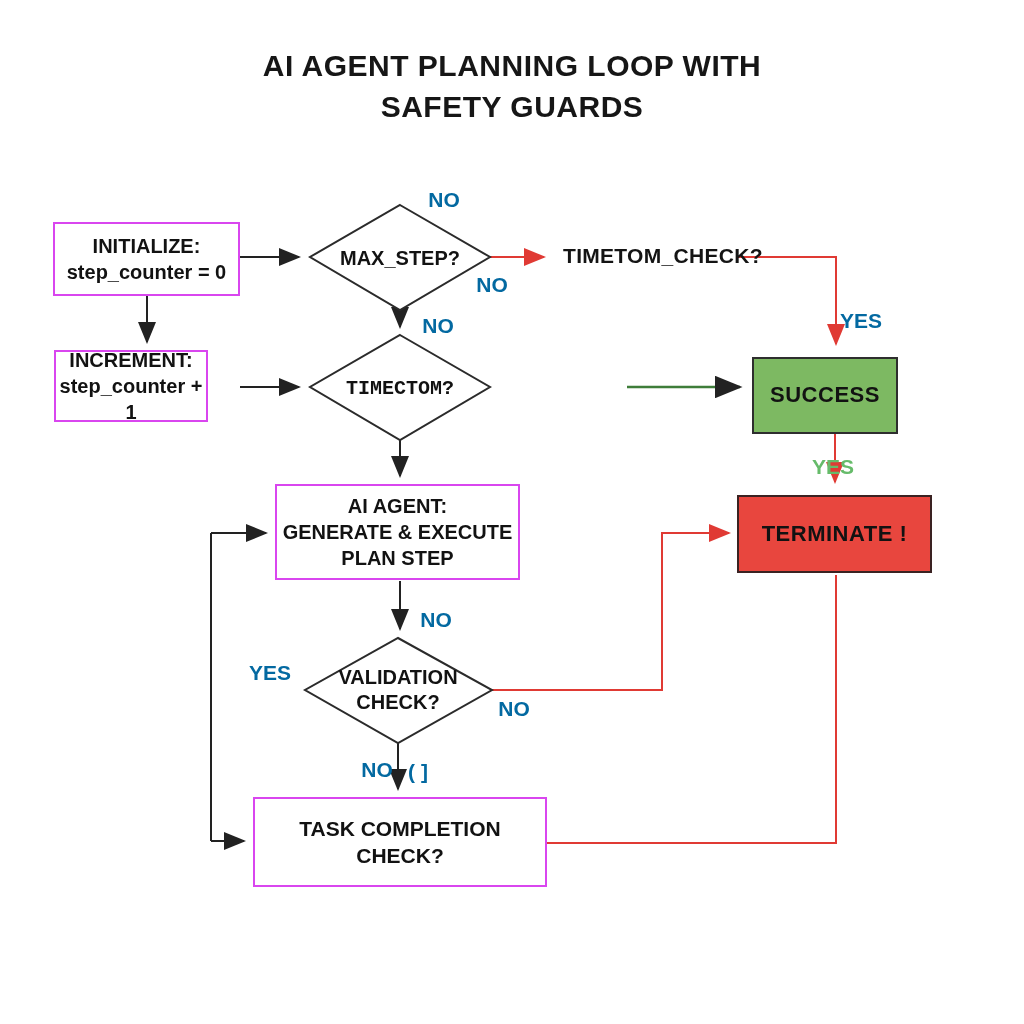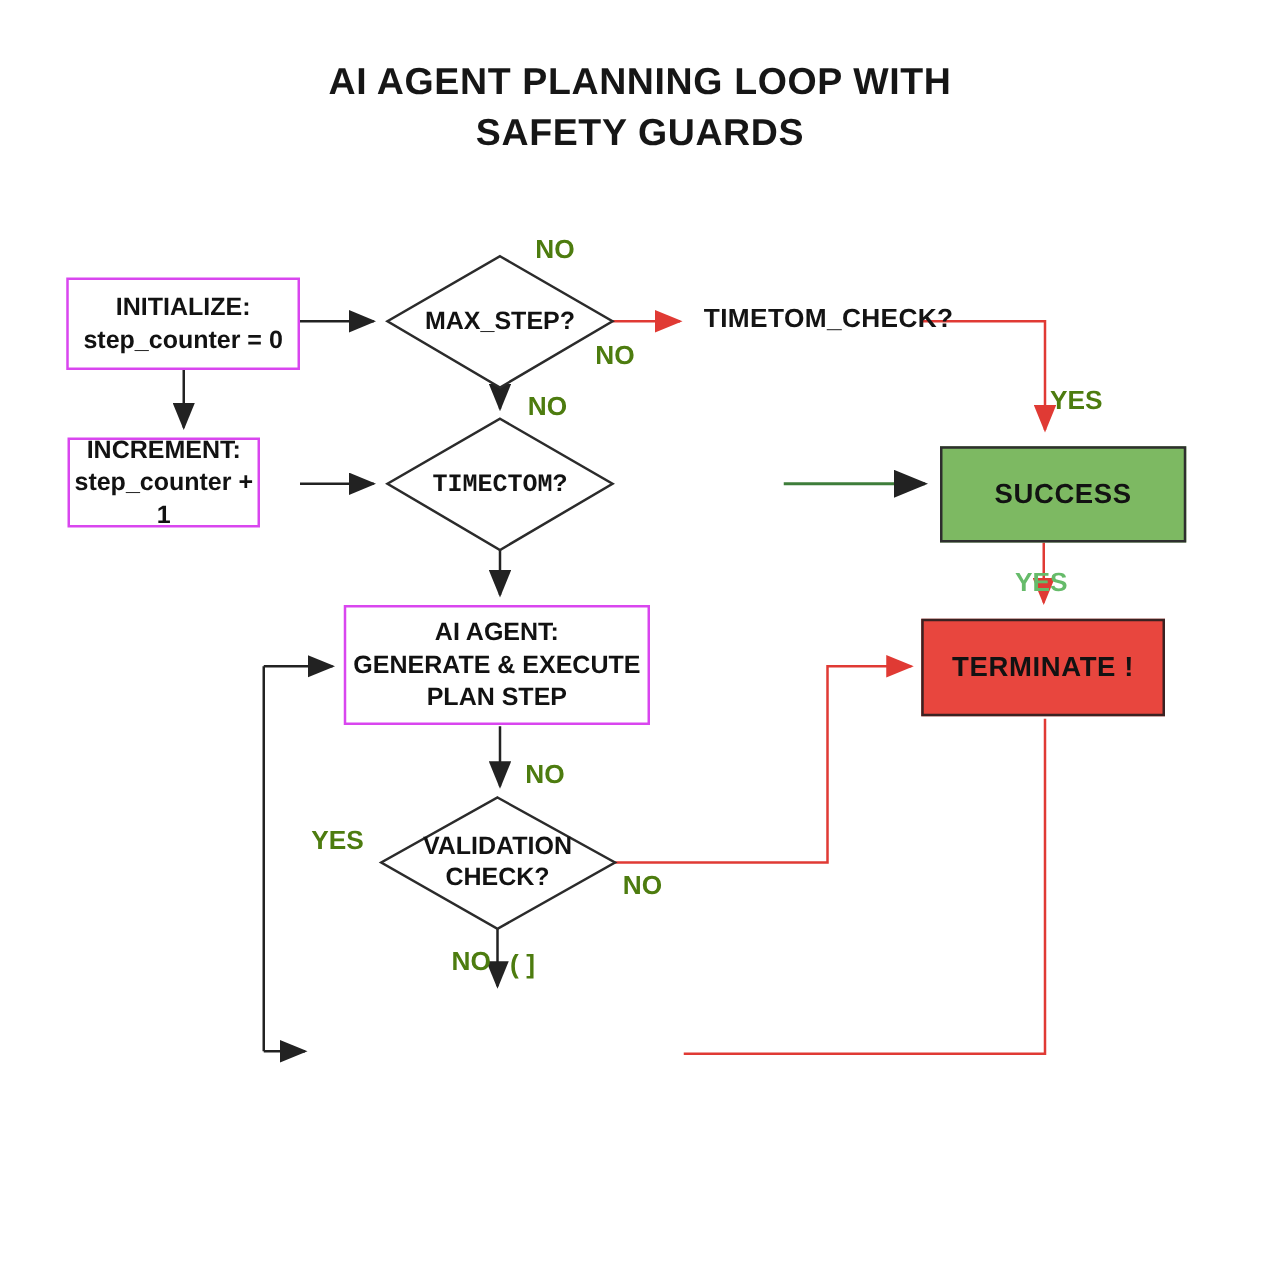--- a/index.html
+++ b/index.html
@@ -21,21 +21,21 @@
     line-height:1.3;white-space:pre-line;
   }
   .box.green{background:#7db962;border-color:#2e2e2e;}
   .box.red{background:#e8463e;border-color:#3a2222;}
   .dlabel{
     position:absolute;transform:translate(-50%,-50%);text-align:center;
     font-weight:bold;color:#121212;font-size:20px;line-height:1.25;white-space:pre-line;
   }
   .elabel{
     position:absolute;transform:translate(-50%,-50%);
-    font-weight:bold;font-size:21px;color:#4d7c0f;white-space:pre;
+    font-weight:bold;font-size:21px;color:#0369a1;white-space:pre;
   }
   .elabel.green{color:#66bb6a;}
   .inline-label{
     position:absolute;transform:translate(0,-52%);
     font-weight:bold;font-size:21px;color:#141414;letter-spacing:.3px;
   }
 </style>
 </head>
 <body>
 
@@ -76,25 +76,26 @@
     <polygon points="398,638 492,690 398,743 305,690" fill="#ffffff" stroke="#2b2b2b" stroke-width="2"></polygon>
   </svg>
 
   <div class="title">AI AGENT PLANNING LOOP WITH
 SAFETY GUARDS</div>
 
   <div class="box" style="left:53px;top:222px;width:187px;height:74px;">INITIALIZE:
 step_counter = 0</div>
   <div class="box" style="left:54px;top:350px;width:154px;height:72px;">INCREMENT:
 step_counter + 1</div>
-  <div class="box green" style="left:752px;top:357px;width:197px;height:77px;font-size:22px;letter-spacing:.5px;">SUCCESS</div>
+  <div class="box green" style="left:752px;top:357px;width:146px;height:77px;font-size:22px;letter-spacing:.5px;">SUCCESS</div>
   <div class="box red" style="left:737px;top:495px;width:195px;height:78px;font-size:22px;letter-spacing:.5px;">TERMINATE !</div>
   <div class="box" style="left:275px;top:484px;width:245px;height:96px;">AI AGENT:
 GENERATE &amp; EXECUTE
 PLAN STEP</div>
+  <div class="box" style="left:253px;top:797px;width:294px;height:90px;font-size:21px;">TASK COMPLETION CHECK?</div>
 
   <div class="dlabel" style="left:400px;top:258px;">MAX_STEP?</div>
   <div class="dlabel" style="left:400px;top:388px;font-family:Liberation Mono, monospace;">TIMECTOM?</div>
   <div class="dlabel" style="left:398px;top:690px;">VALIDATION
 CHECK?</div>
 
   <div class="inline-label" style="left:563px;top:256px;">TIMETOM_CHECK?</div>
 
   <div class="elabel" style="left:444px;top:200px;">NO</div>
   <div class="elabel" style="left:492px;top:285px;">NO</div>

